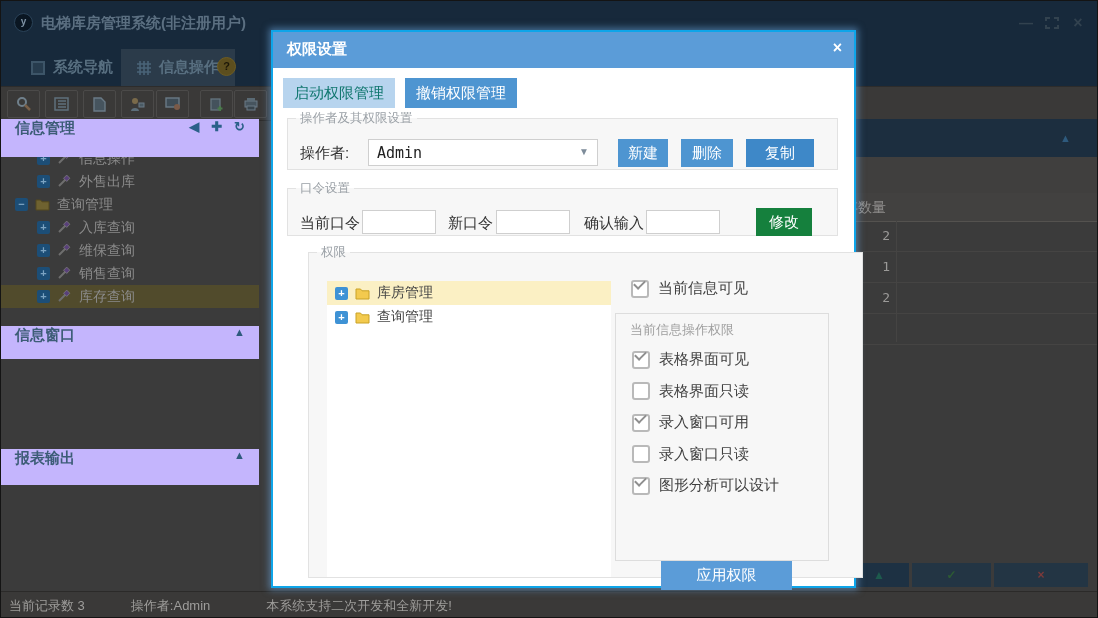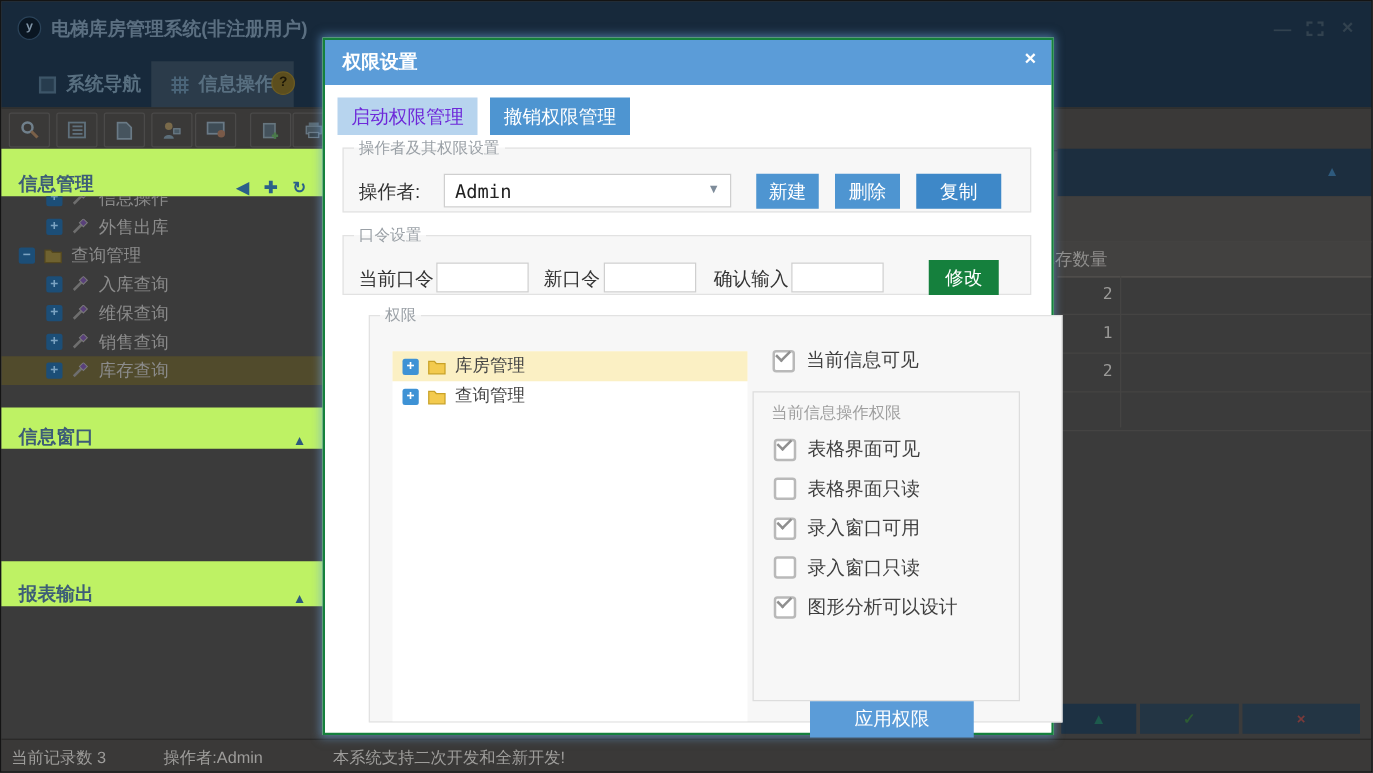--- a/index.html
+++ b/index.html
@@ -25,22 +25,22 @@
             background:#5c4e1e;border:1px solid #6d5c22;color:#1c1708;font-size:11px;
             font-weight:bold;text-align:center;line-height:17px;}
   .tabicon{width:14px;height:14px;flex:none}
   
   #toolbar{position:absolute;left:0;top:85px;width:1098px;height:33px;background:#3a3938;
            border-top:1px solid #2d2c2b;border-bottom:1px solid #2d2c2b;}
   .tbtn{position:absolute;top:3px;width:31px;height:26px;border:1px solid #4b4a49;
         border-radius:2px;display:flex;align-items:center;justify-content:center;}
   
   #sidebar{position:absolute;left:0;top:118px;width:258px;height:472px;background:#3b3b3b;}
-  .panel-hd{position:absolute;left:0;width:258px;background:#bef264;color:#3d5d77;
-            font-size:15px;font-weight:bold;display:flex;align-items:flex-end;}
+  .panel-hd{position:absolute;left:0;width:258px;background:#c4b5fd;color:#3d5d77;
+            font-size:15px;font-weight:bold;display:flex;align-items:flex-start;}
   .panel-hd .ttl{margin-left:14px;flex:1} 
   .hd-icons{display:flex;gap:12px;margin-right:14px;color:#2b6089;font-size:13px;font-weight:bold;}
   .hd-arrow{margin-right:14px;color:#2e5a7d;font-size:11px;}
   #sb-hd1{top:0;height:38px} #sb-hd2{top:207px;height:33px} #sb-hd3{top:330px;height:36px}
   #sidebar-tree{position:absolute;left:0;top:38px;width:258px;height:169px;overflow:hidden;}
   .s-row{height:23px;display:flex;align-items:center;gap:7px;font-size:14px;color:#8b8b8b;}
   .s-row.sel{background:#514b2c;}
   .pm{width:13px;height:13px;flex:none;border-radius:2px;background:#1c4e77;color:#7ba3c2;
       font-size:11px;font-weight:bold;text-align:center;line-height:12px;}
   .ti{width:15px;height:13px;flex:none;display:inline-flex;}
@@ -60,30 +60,30 @@
   #rp-colsep{position:absolute;left:50px;top:102px;width:1px;height:121px;background:#454443;}
   
   #footerbtns{position:absolute;left:848px;top:562px;height:24px;display:flex;gap:3px;}
   .fbtn{height:24px;display:flex;align-items:center;justify-content:center;background:#233544;
         font-size:12px;font-weight:bold;}
   #statusbar{position:absolute;left:0;top:590px;width:1098px;height:28px;background:#3a3938;
              border-top:1px solid #2b2a29;color:#9e9d9b;font-size:13px;display:flex;
              align-items:center;}
   #statusbar span{white-space:nowrap}
   
-  #modal{position:absolute;left:257px;top:29px;width:585px;height:558px;background:#fff;
-         border:2px solid #15803d;box-sizing:border-box;z-index:10;
+  #modal{position:absolute;left:270px;top:29px;width:585px;height:558px;background:#fff;
+         border:2px solid #0ea5e9;box-sizing:border-box;z-index:10;
          box-shadow:0 0 7px 2px rgba(110,170,225,.55);}
   #m-hd{position:absolute;left:0;top:0;width:581px;height:36px;background:#5b9cd8;}
   #m-title{position:absolute;left:14px;top:8px;color:#fff;font-size:15px;font-weight:bold;}
   #m-close{position:absolute;right:12px;top:7px;color:#fff;font-size:16px;font-weight:bold;}
   #m-body{position:absolute;left:0;top:36px;width:581px;height:518px;background:#fff;}
   .mbtn{position:absolute;height:30px;border:none;font-size:15px;color:#fff;background:#4e95d1;
         font-family:inherit;}
-  #mb-start{left:10px;top:10px;width:112px;background:#b7d4ee;color:#6d28d9;}
+  #mb-start{left:10px;top:10px;width:112px;background:#b7d4ee;color:#0f766e;}
   #mb-revoke{left:132px;top:10px;width:112px;}
   fieldset{position:absolute;border:1px solid #e2e2e2;background:#f7f7f7;margin:0;padding:0;
            box-sizing:border-box;}
   legend{color:#9aa0a6;font-size:12.5px;padding:0 4px;margin-left:8px;}
   #fs-op{left:14px;top:42px;width:551px;height:60px;}
   #op-label{position:absolute;left:12px;top:17px;font-size:15px;color:#333;}
   #op-select{position:absolute;left:80px;top:12px;width:230px;height:27px;background:#fff;
              border:1px solid #cfcfcf;box-sizing:border-box;}
   #op-select .val{position:absolute;left:8px;top:4px;font-size:15px;color:#222;
                   font-family:"DejaVu Sans Mono",monospace;}

